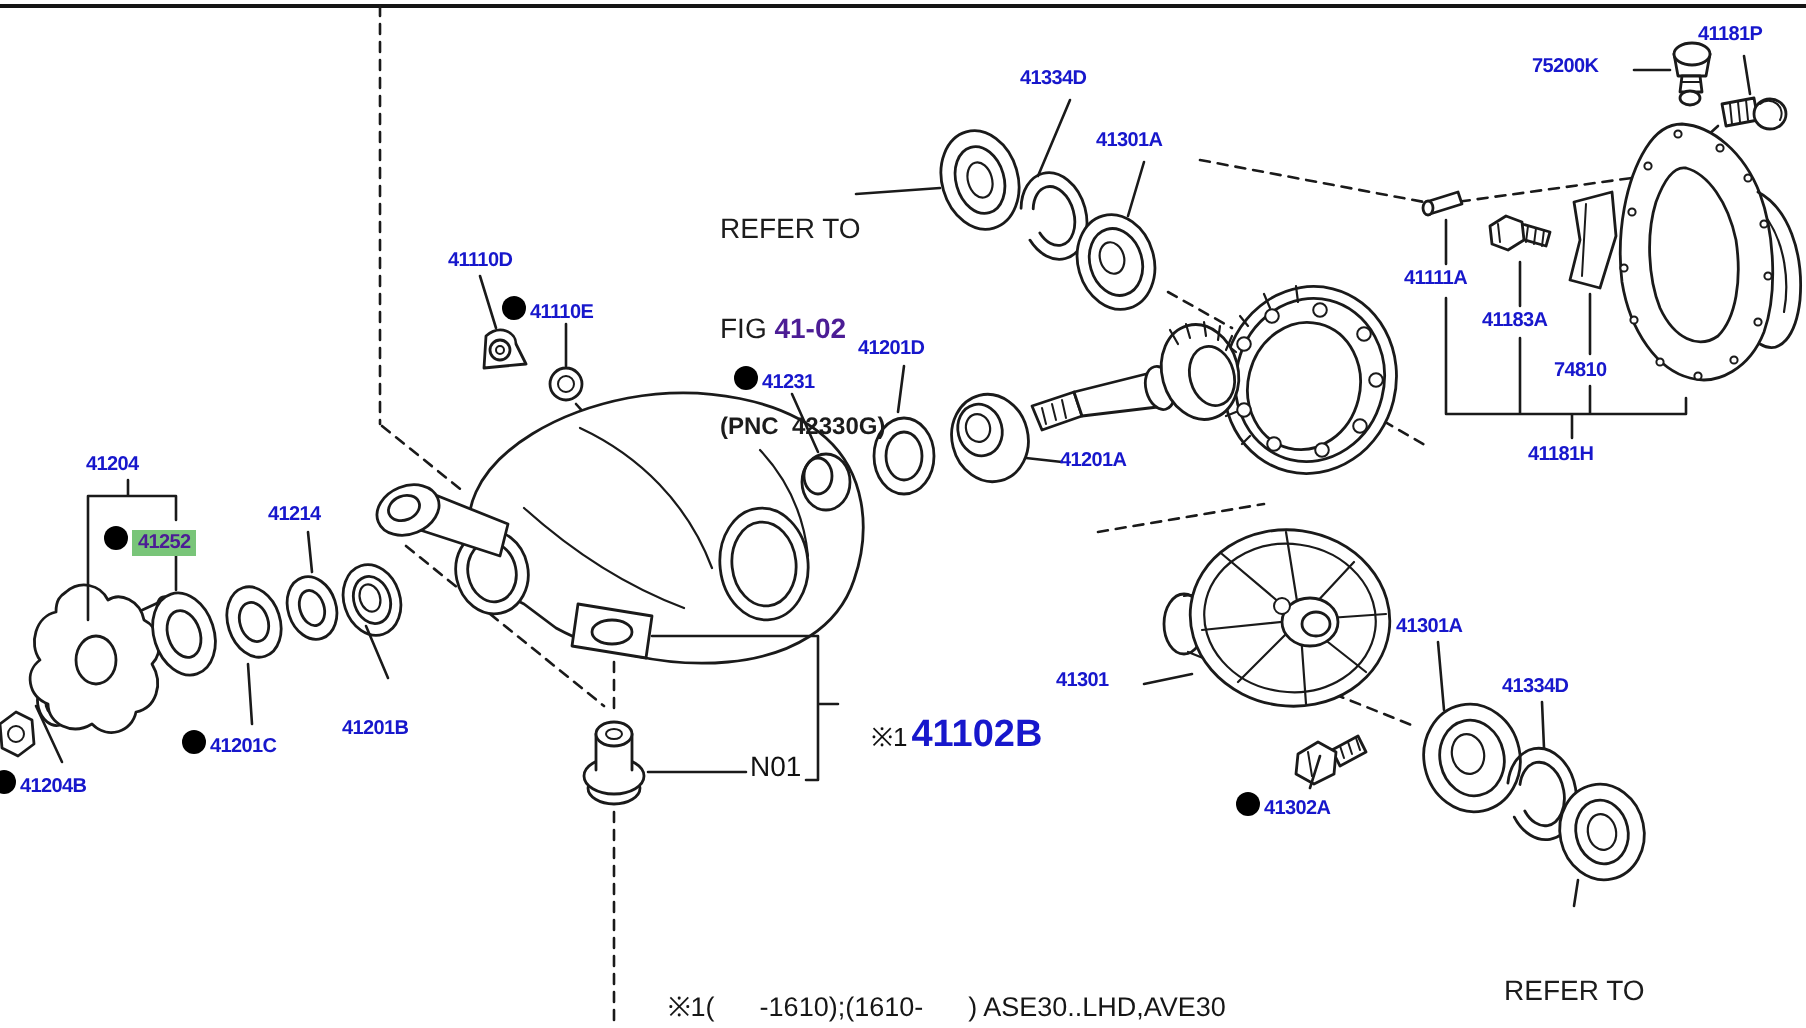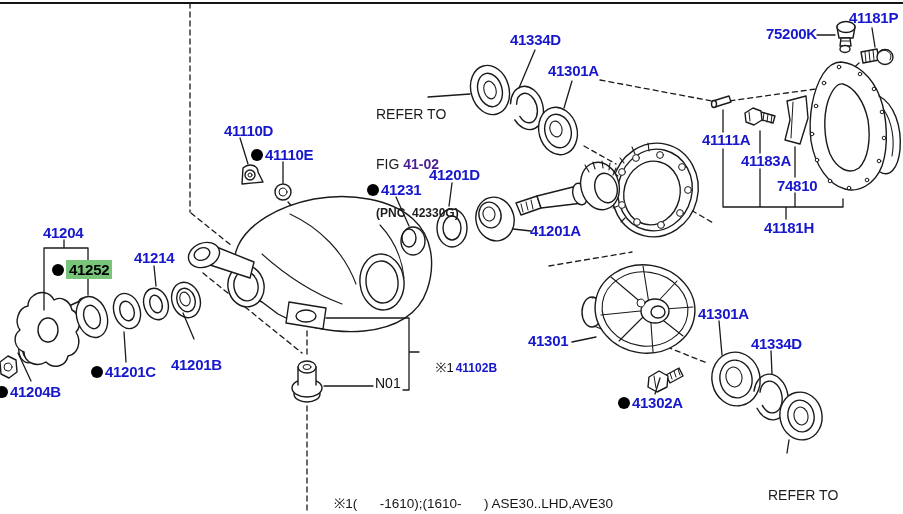--- a/index.html
+++ b/index.html
@@ -1,30 +1,30 @@
 <!DOCTYPE html>
 <html><head>
 <meta charset="utf-8">
 <style>
   html,body{margin:0;padding:0;background:#fff;}
   #stage{position:relative;width:903px;height:514px;background:#fff;overflow:hidden;
          font-family:"Liberation Sans",sans-serif;}
   #topline{position:absolute;left:0;top:2px;width:903px;height:2px;background:#151515;}
   svg.art{position:absolute;left:0;top:0;}
-  .plbl{position:absolute;font-weight:700;font-size:15px;line-height:14px;
+  .plbl{position:absolute;font-weight:700;font-size:10px;line-height:14px;
         color:#1717cc;white-space:pre;letter-spacing:-0.3px;}
   .plbl .dot{display:inline-block;width:12px;height:12px;border-radius:50%;
         background:#000;margin-right:2px;vertical-align:-1px;}
-  .hl{background:#79c579;color:#000000;padding:1px 3px;}
+  .hl{background:#79c579;color:#4c1d95;padding:1px 3px;}
   .blk{position:absolute;color:#111;font-size:14px;line-height:15px;white-space:pre;}
-  .refer{position:absolute;color:#1c1c1c;font-size:14px;line-height:16.5px;white-space:pre;margin-left:16px;}
+  .refer{position:absolute;color:#1c1c1c;font-size:14px;line-height:16.5px;white-space:pre;}
   .refer .pnc{font-family:Liberation Sans, sans-serif;font-size:12px;font-weight:700;}
   .figlink{color:#4c1d95;font-weight:700;}
   .ast{color:#111;font-size:13px;font-weight:400;}
-  .inlineblue{color:#1717cc;font-weight:700;font-size:12px;margin-left:2px;}
+  .inlineblue{color:#1717cc;font-weight:700;font-size:19px;margin-left:2px;}
   .footnote{position:absolute;color:#161616;font-size:13.5px;white-space:pre;text-align:right;}
 </style>
 </head>
 <body>
 
 <div id="stage">
   <div id="topline"></div>
 
   <svg class="art" width="903" height="514" viewBox="0 0 903 514" fill="none" stroke="#1a1a1a" stroke-width="1.4" stroke-linecap="round" stroke-linejoin="round">
 

